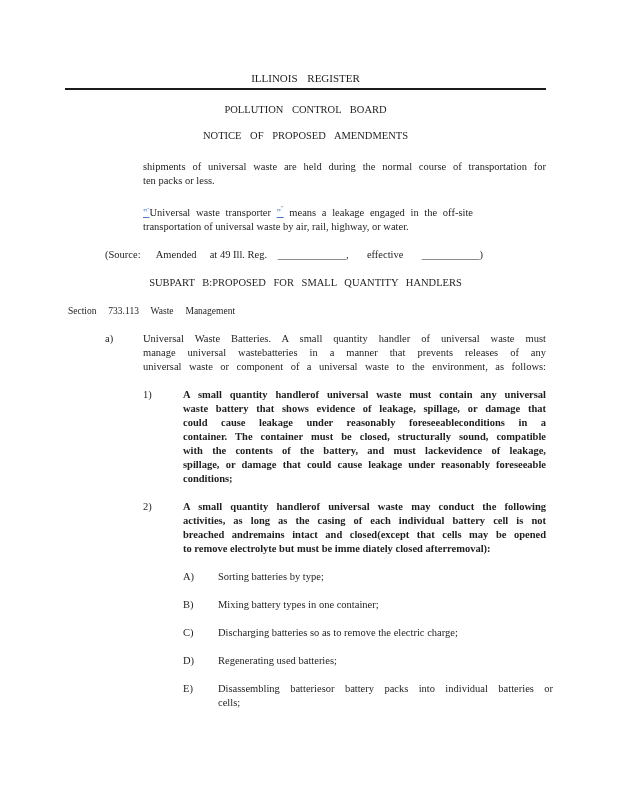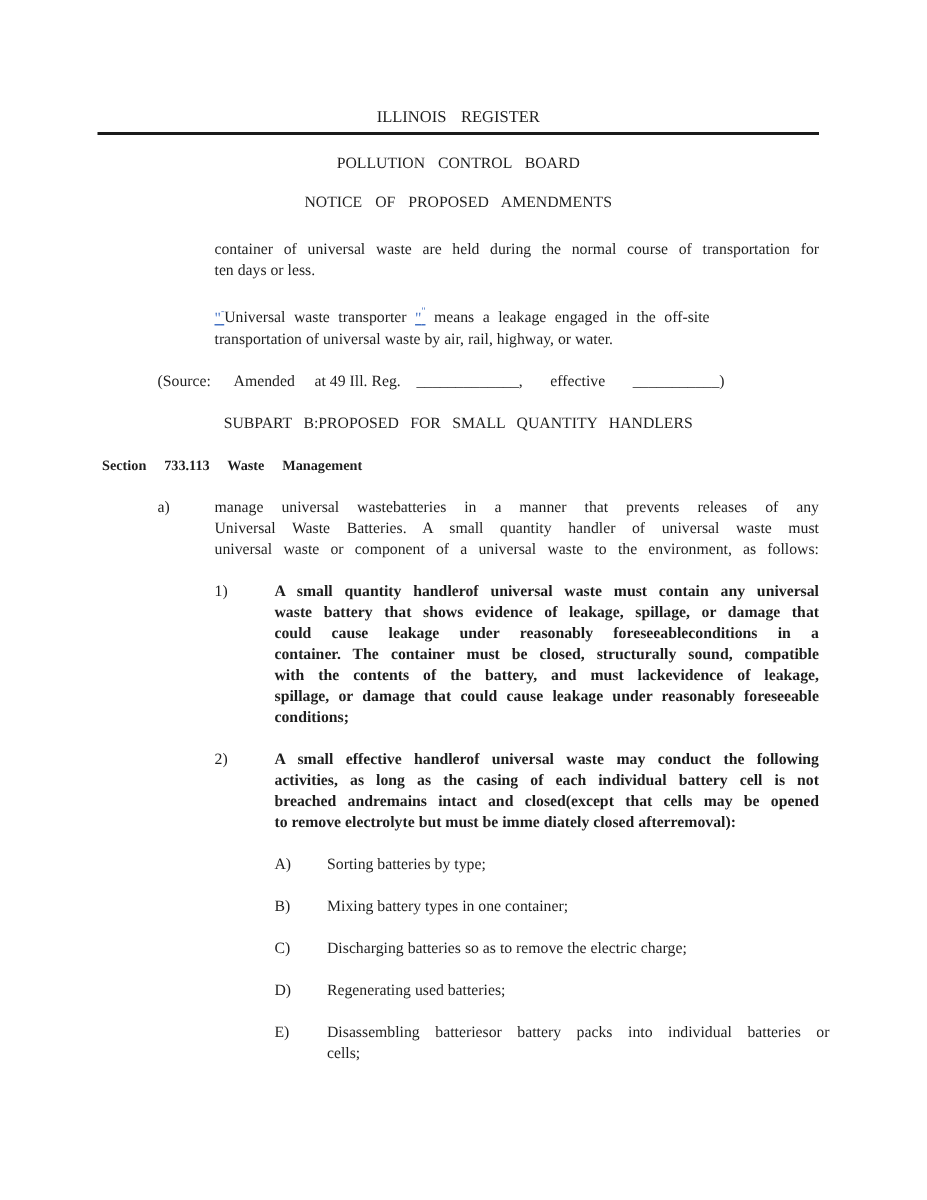--- a/index.html
+++ b/index.html
@@ -36,21 +36,21 @@
   .p2 { margin-top: 14px; width: 330px; }
   .source {
     margin-top: 14px;
     margin-left: 105px;
     white-space: pre-wrap;
   }
   .subpart { margin-top: 14px; word-spacing: 5px; }
   .section-head {
     margin-top: 14px;
     margin-left: 68px;
-    font-weight: bold;
+    font-weight: normal;
     font-size: 9.5px;
     white-space: pre-wrap;
   }
 
   .row { display: flex; margin-top: 14px; }
   .lvl-a { margin-left: 105px; }
   .lvl-a .lbl { width: 38px; flex: none; }
   .lvl-a .txt { width: 403px; }
   .lvl-1 { margin-left: 143px; }
   .lvl-1 .lbl { width: 40px; flex: none; }
@@ -77,61 +77,61 @@
 <body>
 
 <div class="page">
 
   <div class="center reg-title">ILLINOIS REGISTER</div>
   <div class="rule"></div>
   <div class="center board-title">POLLUTION CONTROL BOARD</div>
   <div class="center notice-title">NOTICE OF PROPOSED AMENDMENTS</div>
 
   <div class="para p1 last-left">
-      <div class="line">container of universal waste are held during the normal course of transportation for</div>
-      <div class="line">ten days or less.</div>
+      <div class="line">shipments of universal waste are held during the normal course of transportation for</div>
+      <div class="line">ten packs or less.</div>
     </div>
 
   <div class="para p2">
     <div class="line"><span class="ins"><span>"</span><sup>-</sup></span><span>Universal waste transporter</span> <span class="ins"><span>"</span><sup>"</sup></span> <span>means a leakage engaged in the off-site</span></div>
     <div class="line left-last">transportation of universal waste by air, rail, highway, or water.</div>
   </div>
 
   <div class="source">(Source:      Amended     at 49 Ill. Reg.    _____________,       effective       ___________)</div>
 
   <div class="center subpart">SUBPART B:PROPOSED FOR SMALL QUANTITY HANDLERS</div>
 
   <div class="section-head">Section     733.113     Waste     Management</div>
 
   <div class="row lvl-a">
     <div class="lbl">a)</div>
     <div class="txt">
+        <div class="line">Universal Waste Batteries. A small quantity handler of universal waste must</div>
         <div class="line">manage universal wastebatteries in a manner that prevents releases of any</div>
-        <div class="line">Universal Waste Batteries. A small quantity handler of universal waste must</div>
         <div class="line">universal waste or component of a universal waste to the environment, as follows:</div>
       </div>
   </div>
 
   <div class="row lvl-1">
     <div class="lbl">1)</div>
     <div class="txt last-left">
         <div class="line">A small quantity handlerof universal waste must contain any universal</div>
         <div class="line">waste battery that shows evidence of leakage, spillage, or damage that</div>
         <div class="line">could cause leakage under reasonably foreseeableconditions in a</div>
         <div class="line">container. The container must be closed, structurally sound, compatible</div>
         <div class="line">with the contents of the battery, and must lackevidence of leakage,</div>
         <div class="line">spillage, or damage that could cause leakage under reasonably foreseeable</div>
         <div class="line">conditions;</div>
       </div>
   </div>
 
   <div class="row lvl-1">
     <div class="lbl">2)</div>
     <div class="txt last-left">
-        <div class="line">A small effective handlerof universal waste may conduct the following</div>
+        <div class="line">A small quantity handlerof universal waste may conduct the following</div>
         <div class="line">activities, as long as the casing of each individual battery cell is not</div>
         <div class="line">breached andremains intact and closed(except that cells may be opened</div>
         <div class="line">to remove electrolyte but must be imme diately closed afterremoval):</div>
       </div>
   </div>
 
   <div class="row lvl-2">
     <div class="lbl">A)</div>
     <div class="txt last-left">
         <div class="line">Sorting batteries by type;</div>

